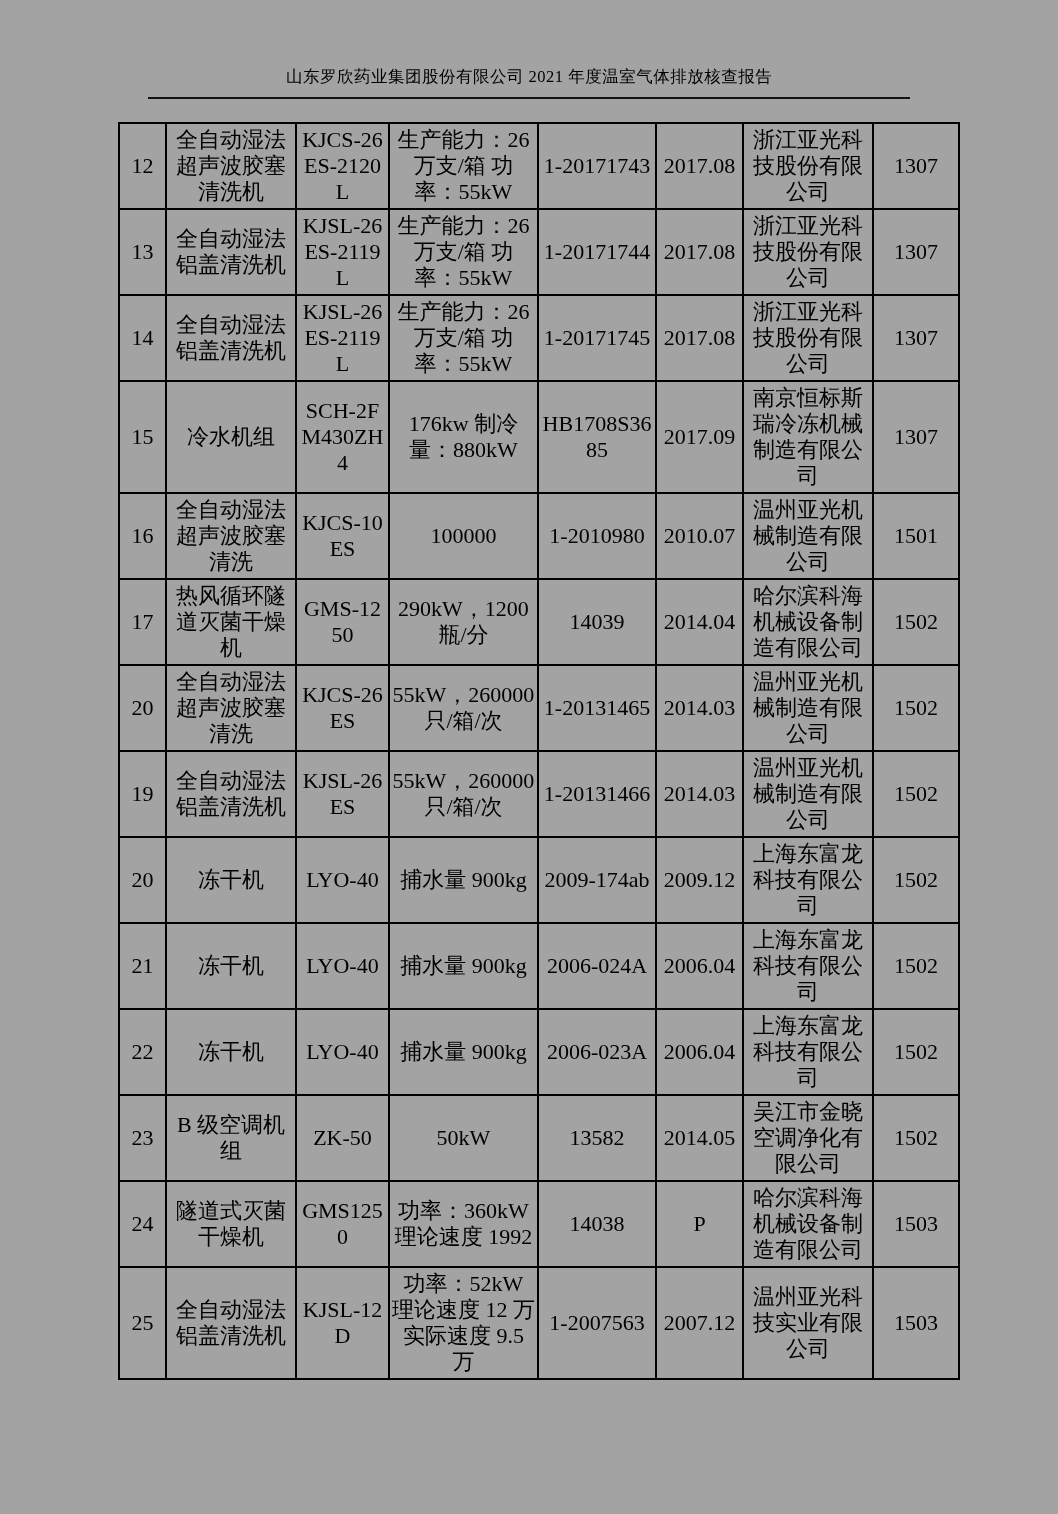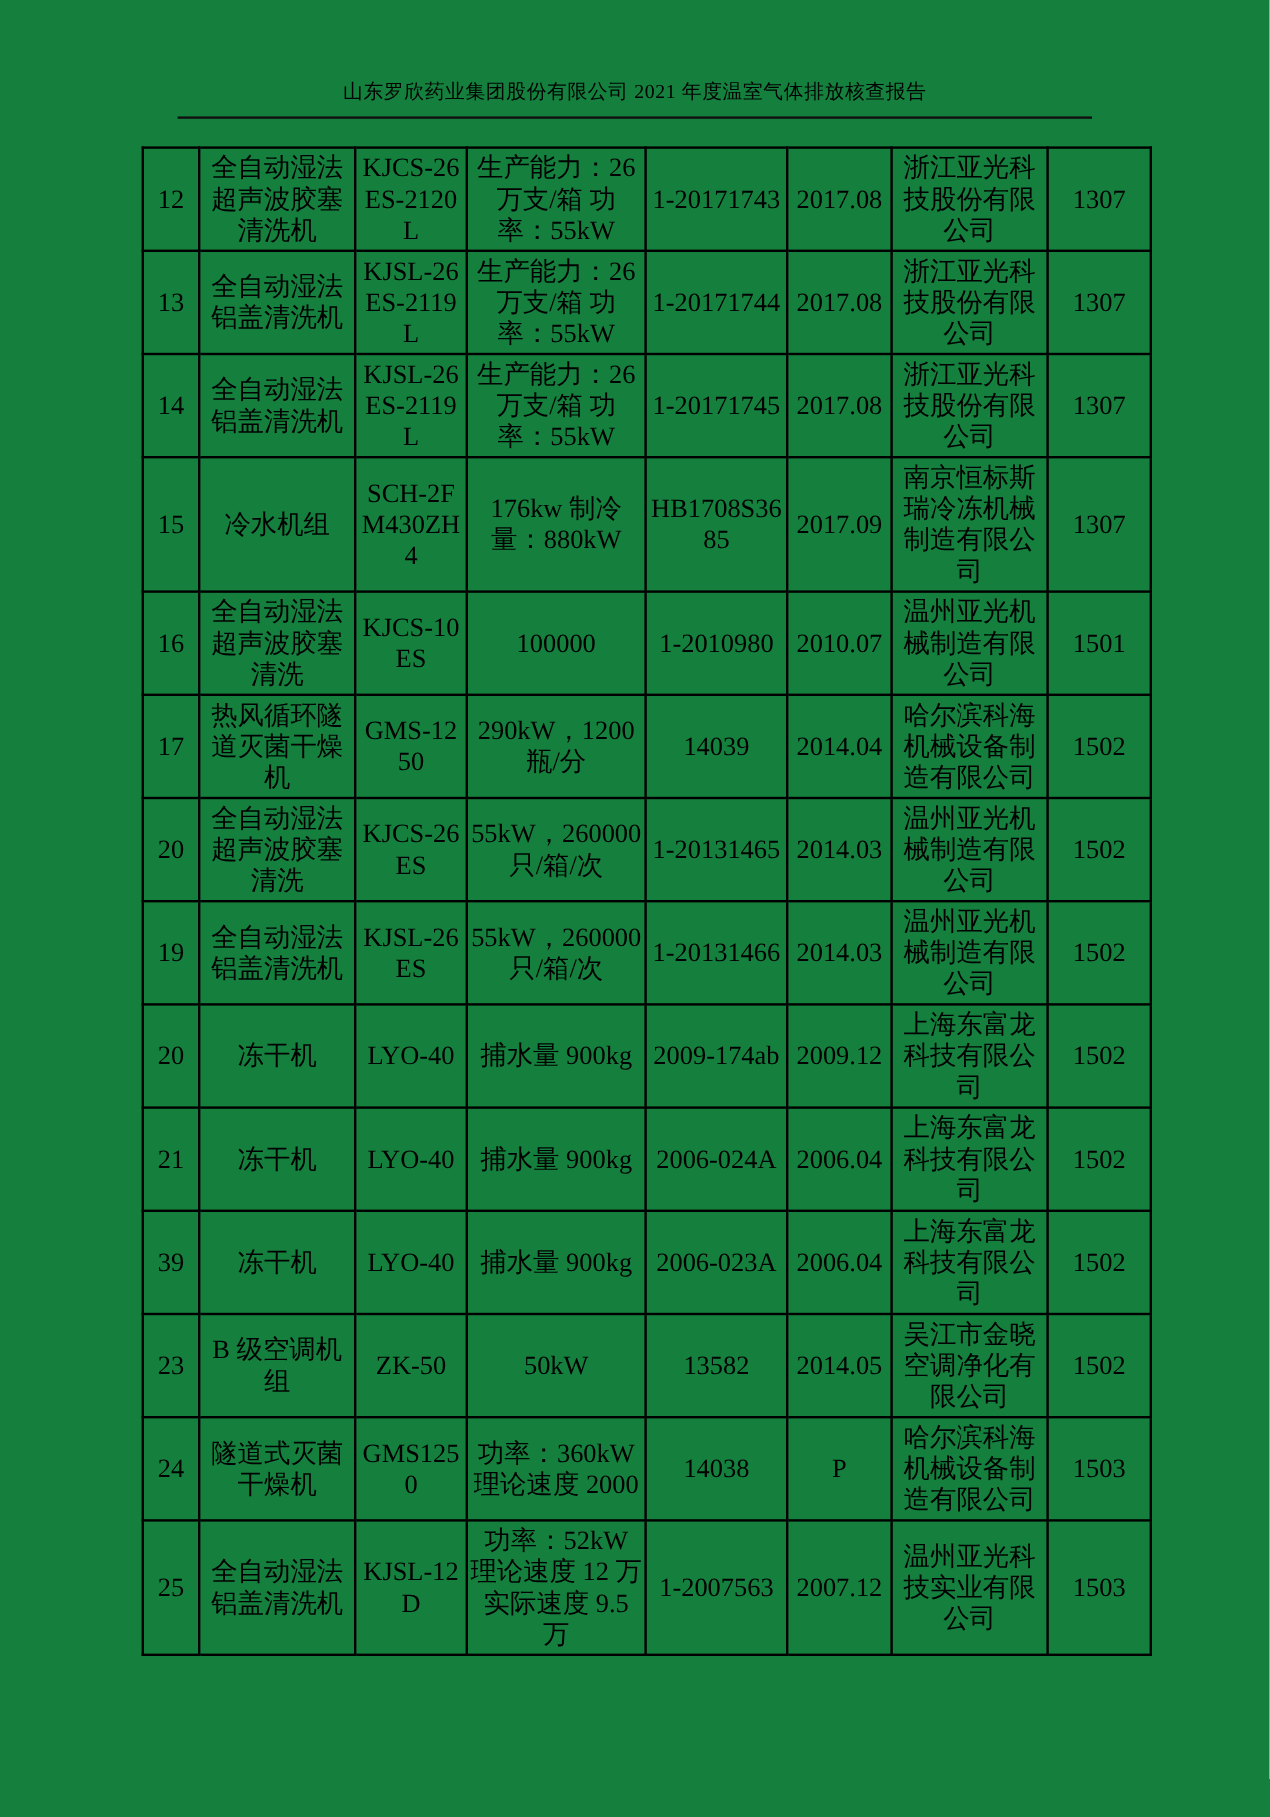--- a/index.html
+++ b/index.html
@@ -1,20 +1,20 @@
 <!DOCTYPE html>
 <html><head>
 <meta charset="utf-8">
 <style>
   html,body { margin:0; padding:0; background:#e8e8e8; }
   .page {
     position:relative;
     width:1058px; height:1514px;
     margin:0 auto;
-    background:#15803d;
+    background:#a3a3a3;
     font-family:"Liberation Serif","DejaVu Serif",serif;
     color:#000;
     overflow:hidden;
   }
   .doc-header {
     position:absolute;
     top:66px; left:148px; width:762px;
     text-align:center;
     font-size:16.5px;
     letter-spacing:0.5px;
@@ -171,21 +171,21 @@
           <td class="cell-no">21</td>
           <td class="cell-name">冻干机</td>
           <td class="cell-model">LYO-40</td>
           <td class="cell-spec">捕水量 900kg</td>
           <td class="cell-serial">2006-024A</td>
           <td class="cell-date">2006.04</td>
           <td class="cell-mfr">上海东富龙科技有限公司</td>
           <td class="cell-code">1502</td>
         </tr>
         <tr>
-          <td class="cell-no">39</td>
+          <td class="cell-no">22</td>
           <td class="cell-name">冻干机</td>
           <td class="cell-model">LYO-40</td>
           <td class="cell-spec">捕水量 900kg</td>
           <td class="cell-serial">2006-023A</td>
           <td class="cell-date">2006.04</td>
           <td class="cell-mfr">上海东富龙科技有限公司</td>
           <td class="cell-code">1502</td>
         </tr>
         <tr>
           <td class="cell-no">23</td>
@@ -194,21 +194,21 @@
           <td class="cell-spec">50kW</td>
           <td class="cell-serial">13582</td>
           <td class="cell-date">2014.05</td>
           <td class="cell-mfr">吴江市金晓空调净化有限公司</td>
           <td class="cell-code">1502</td>
         </tr>
         <tr>
           <td class="cell-no">24</td>
           <td class="cell-name">隧道式灭菌干燥机</td>
           <td class="cell-model">GMS1250</td>
-          <td class="cell-spec">功率：360kW 理论速度 2000</td>
+          <td class="cell-spec">功率：360kW 理论速度 1992</td>
           <td class="cell-serial">14038</td>
           <td class="cell-date">P</td>
           <td class="cell-mfr">哈尔滨科海机械设备制造有限公司</td>
           <td class="cell-code">1503</td>
         </tr>
         <tr>
           <td class="cell-no">25</td>
           <td class="cell-name">全自动湿法铝盖清洗机</td>
           <td class="cell-model">KJSL-12D</td>
           <td class="cell-spec">功率：52kW 理论速度 12 万 实际速度 9.5 万</td>

